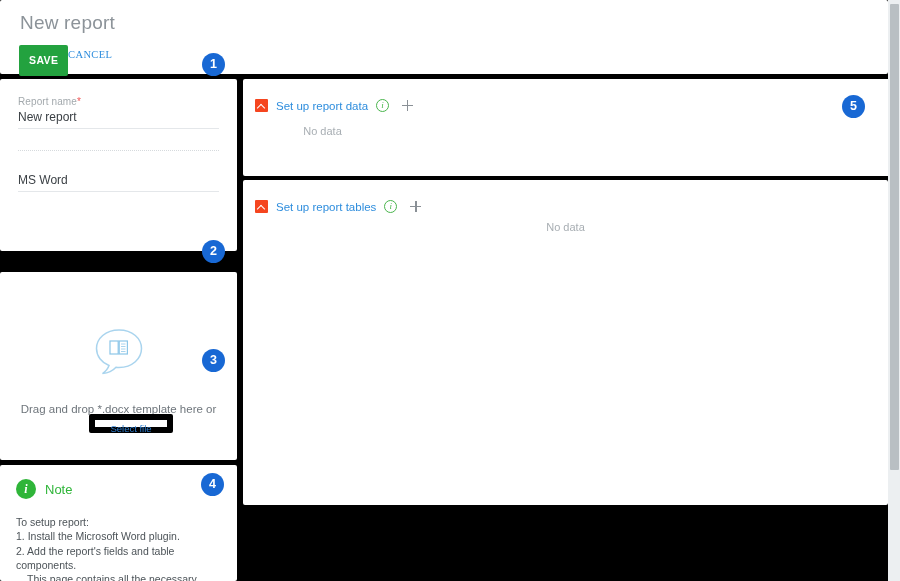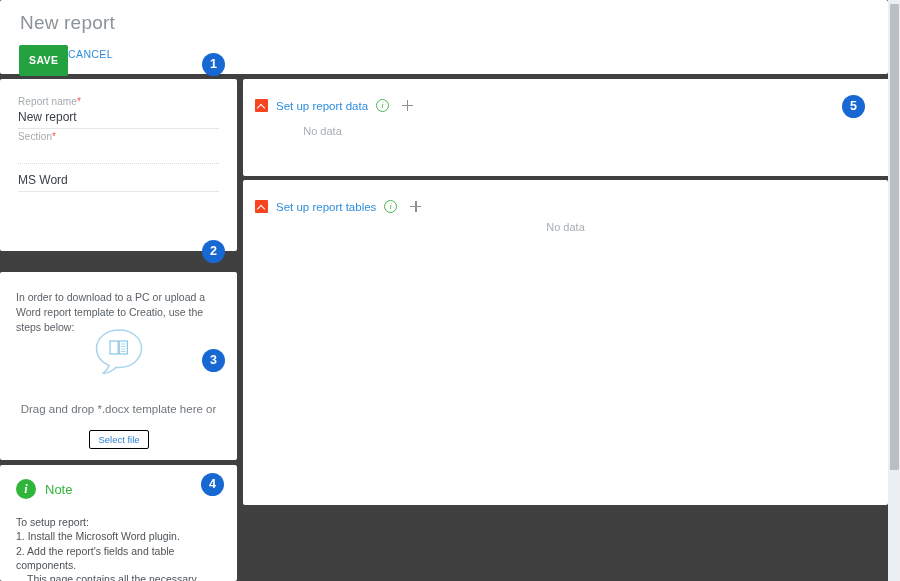--- a/index.html
+++ b/index.html
@@ -8,21 +8,21 @@
     width: 900px; height: 581px;
     overflow: hidden;
     background: #eceff1;
     font-family: "Liberation Sans", sans-serif;
     -webkit-font-smoothing: antialiased;
   }
 
   #app {
     position: relative;
     width: 900px; height: 581px;
-    background: #404040;
+    background: #000000;
   }
 
   
   .card {
     position: absolute;
     background: #ffffff;
     border-radius: 2px;
   }
 
   
@@ -58,21 +58,21 @@
   #cancel-button {
     position: absolute;
     left: 68px; top: 45px;
     height: 19px;
     background: transparent;
     border: none;
     color: #2e8ddd;
     font-size: 10.5px;
     font-weight: 400;
     letter-spacing: .4px;
-    font-family: Liberation Sans, sans-serif;
+    font-family: Liberation Serif, serif;
     cursor: pointer;
     line-height: 19px;
     padding: 0;
   }
 
   
   .badge {
     position: absolute;
     width: 23px; height: 23px;
     border-radius: 50%;
@@ -168,24 +168,24 @@
   #dragdrop-text {
     position: absolute;
     left: 0; top: 131px;
     width: 237px;
     text-align: center;
     font-size: 11.5px;
     color: #6f767c;
   }
   #select-file-button {
     position: absolute;
-    left: 89px; top: 158px;
-    width: 60px; height: 19px;
+    left: 89px; top: 142px;
+    width: 84px; height: 19px;
     background: #fff;
-    border: 1px solid #000000;
+    border: 6px solid #000000;
     border-radius: 2px;
     color: #2e7fd1;
     font-size: 9.5px;
     font-family: "Liberation Sans", sans-serif;
     cursor: pointer;
     padding: 0;
     line-height: 17px;
   }
 
   
@@ -327,21 +327,20 @@
 
   <div class="card" id="form-card">
 
     <div class="field" id="field-report-name">
       <span class="field-label"><span>Report name</span><span class="req">*</span></span>
       <div class="field-value">New report</div>
       <div class="field-underline"></div>
     </div>
 
     <div class="field" id="field-section">
-      <span class="field-label"><span>Section</span><span class="req">*</span></span>
       <div class="field-value"></div>
       <div class="field-underline dotted"></div>
     </div>
 
     <div class="field" id="field-type">
       <div class="field-value">MS Word</div>
       <div class="field-underline"></div>
     </div>
 
     <div class="checkrow" id="checkrow-list-view">
@@ -350,21 +349,20 @@
     </div>
 
     <div class="checkrow" id="checkrow-record-page">
       <span class="checkbox-box"></span>
       <span class="checkbox-label">Show in the section record page</span>
     </div>
   </div>
   <div class="badge" id="badge-2">2</div>
 
   <div class="card" id="upload-card">
-    <div id="upload-intro">In order to download to a PC or upload a Word report template to Creatio, use the steps below:</div>
 
     <div id="dragdrop-text">Drag and drop *.docx template here or</div>
     <button id="select-file-button">Select file</button>
   </div>
 
   <svg id="upload-bubble" width="52" height="50" viewBox="0 0 52 50">
     <path d="M26 3 C12.5 3 3.5 11.5 3.5 21.5 C3.5 29 8.5 35.5 16 38.5
              C15 41.5 12.5 44.5 9.5 46.5 C15 46 20 43.5 23 40.2
              C24 40.3 25 40.4 26 40.4 C39.5 40.4 48.5 31.5 48.5 21.5
              C48.5 11.5 39.5 3 26 3 Z" fill="none" stroke="#a9d4ee" stroke-width="1.5"></path>

